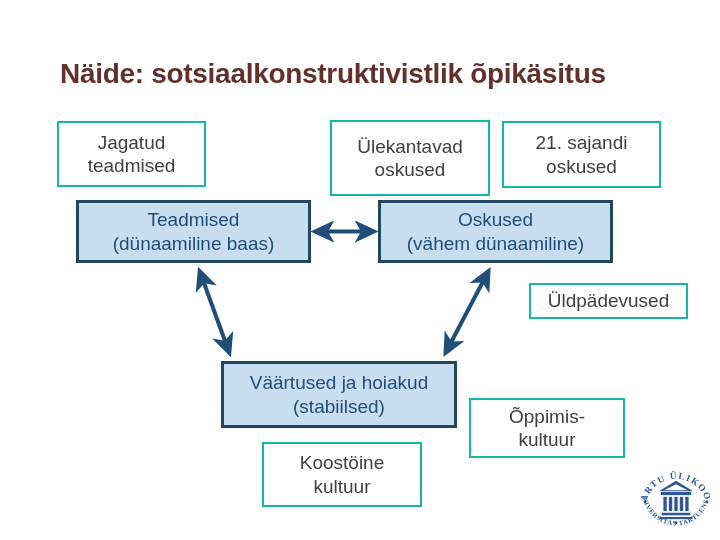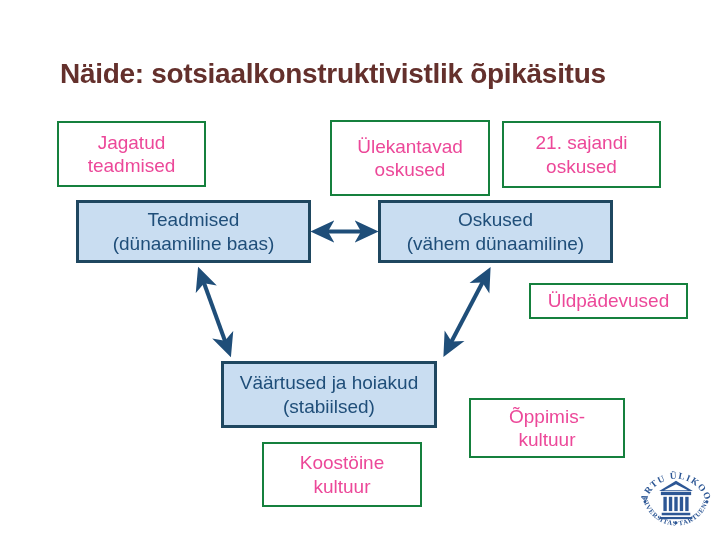--- a/index.html
+++ b/index.html
@@ -14,37 +14,37 @@
     font-size:28px;font-weight:bold;color:#64302c;
     letter-spacing:-0.3px;white-space:nowrap;
   }
   .box{
     position:absolute;box-sizing:border-box;
     display:flex;align-items:center;justify-content:center;
     text-align:center;white-space:pre-line;line-height:1.22;
     font-size:19px;
   }
   .white-box{
-    background:#ffffff;border:2px solid #15803d;color:#ec4899;
+    background:#ffffff;border:2px solid #14b8a6;color:#404040;
   }
   .lightblue-box{
     background:#c9ddf1;border:3px solid #1f4760;color:#1f4e79;
   }
   .medblue-box{
     background:#5891cc;border:3px solid #1f3f5c;color:#ffffff;
     font-weight:bold;font-size:20px;
   }
   .b-jagatud{left:57px;top:121px;width:149px;height:66px;}
   .b-ylekantavad{left:330px;top:120px;width:160px;height:76px;}
   .b-sajandi{left:502px;top:121px;width:159px;height:67px;}
   .b-teadmised{left:76px;top:200px;width:235px;height:63px;}
   .b-oskused{left:378px;top:200px;width:235px;height:63px;}
   .b-elukestev{left:270px;top:282px;width:147px;height:64px;}
   .b-yldpadevused{left:529px;top:283px;width:159px;height:36px;}
-  .b-vaartused{left:221px;top:361px;width:216px;height:67px;text-align:center;}
+  .b-vaartused{left:221px;top:361px;width:236px;height:67px;text-align:center;}
   .b-avatus{left:58px;top:409px;width:148px;height:33px;}
   .b-koostoine{left:262px;top:442px;width:160px;height:65px;}
   .b-oppimis{left:469px;top:398px;width:156px;height:60px;}
   svg.arrows{position:absolute;left:0;top:0;width:720px;height:540px;pointer-events:none;}
   .logo{position:absolute;left:634px;top:459px;width:84px;height:84px;}
 </style>
 </head>
 <body>
 
 <div class="slide">

